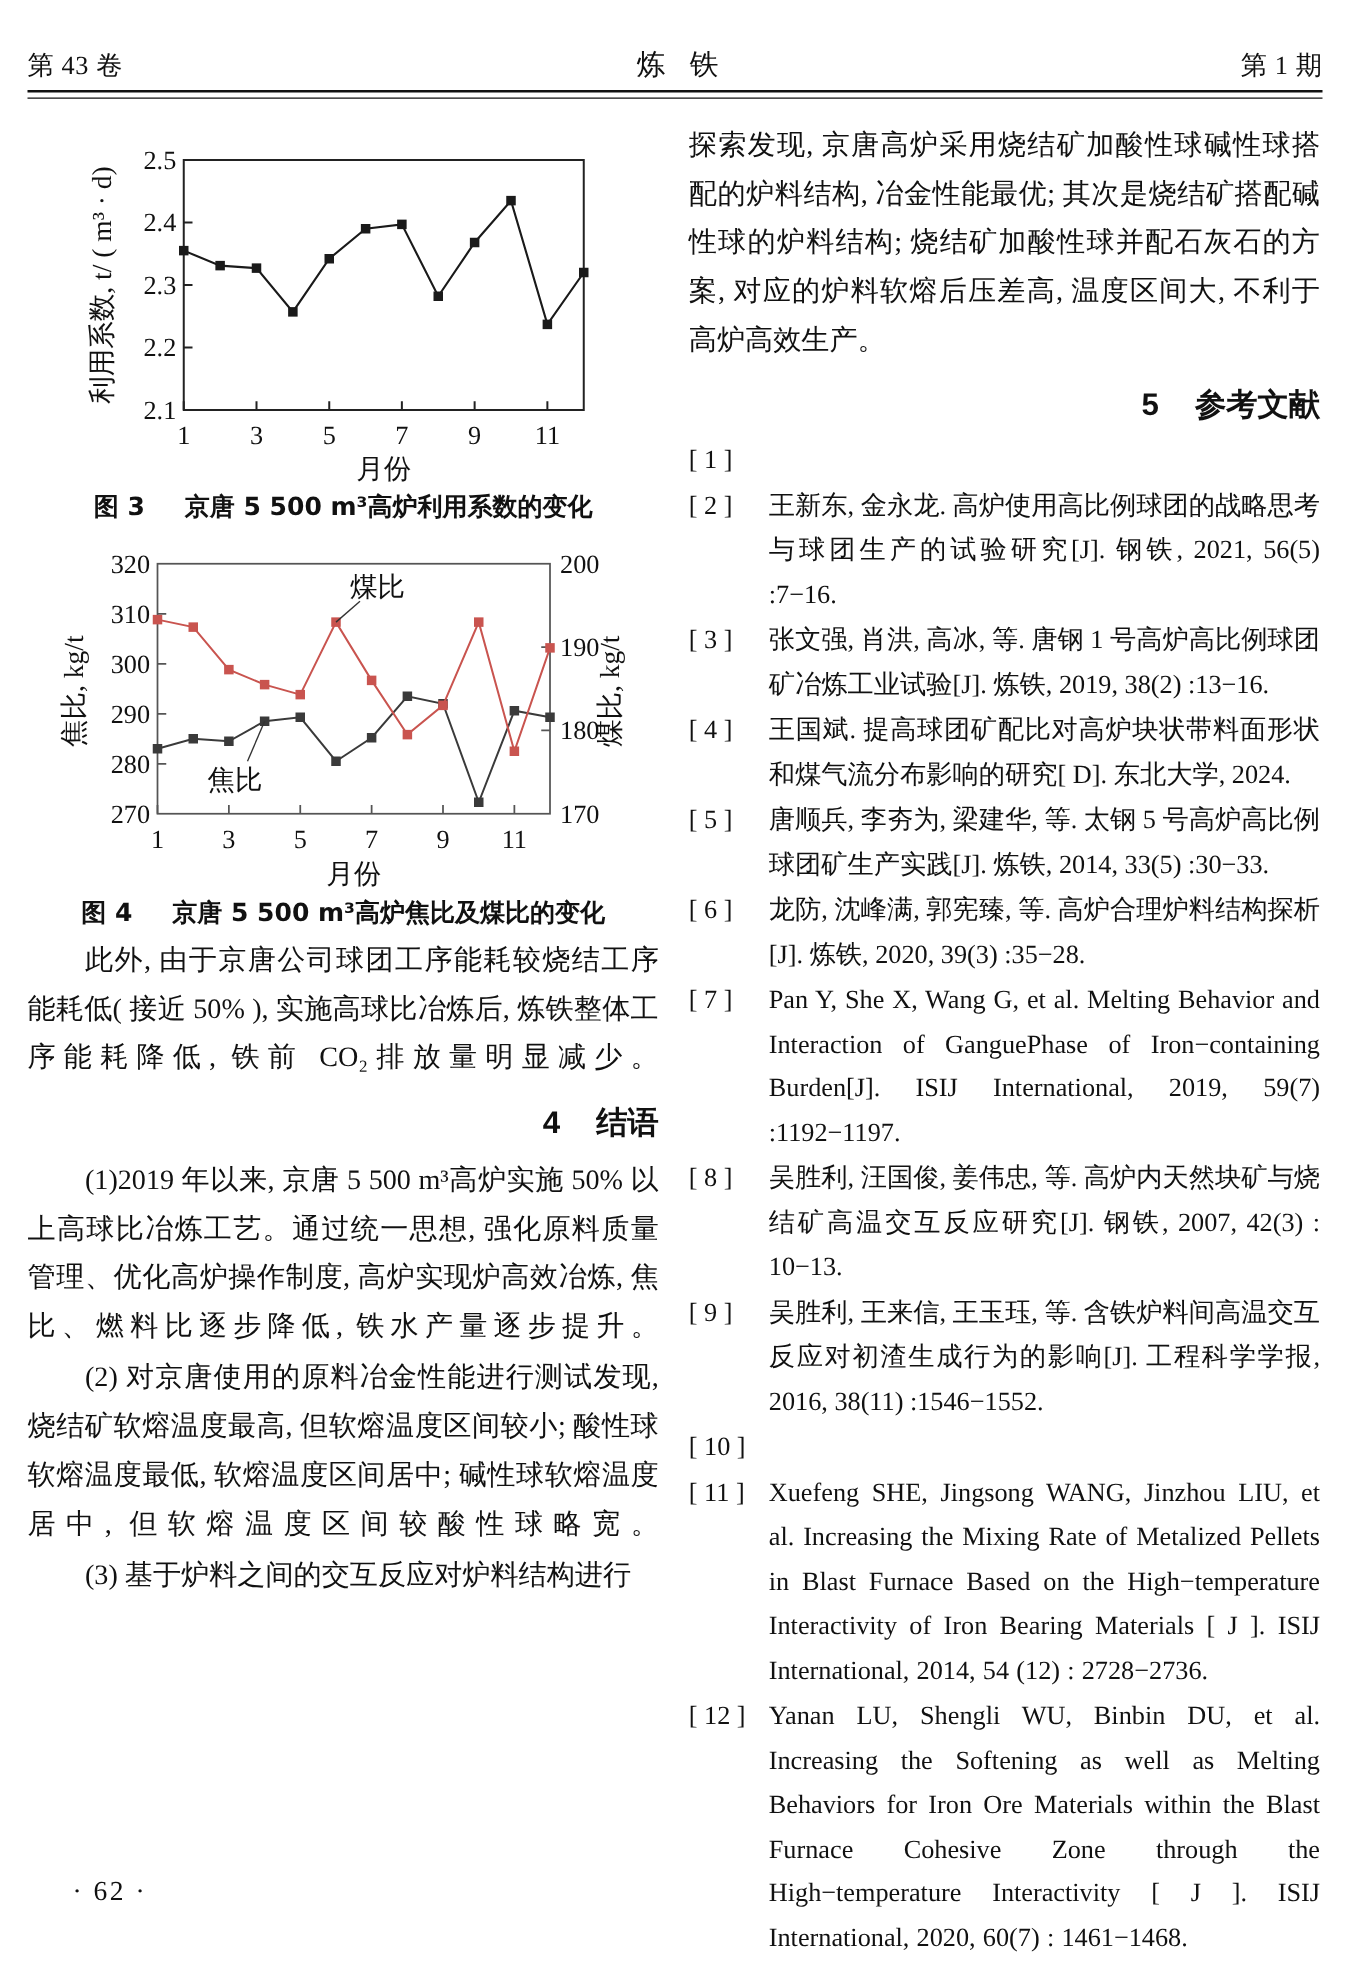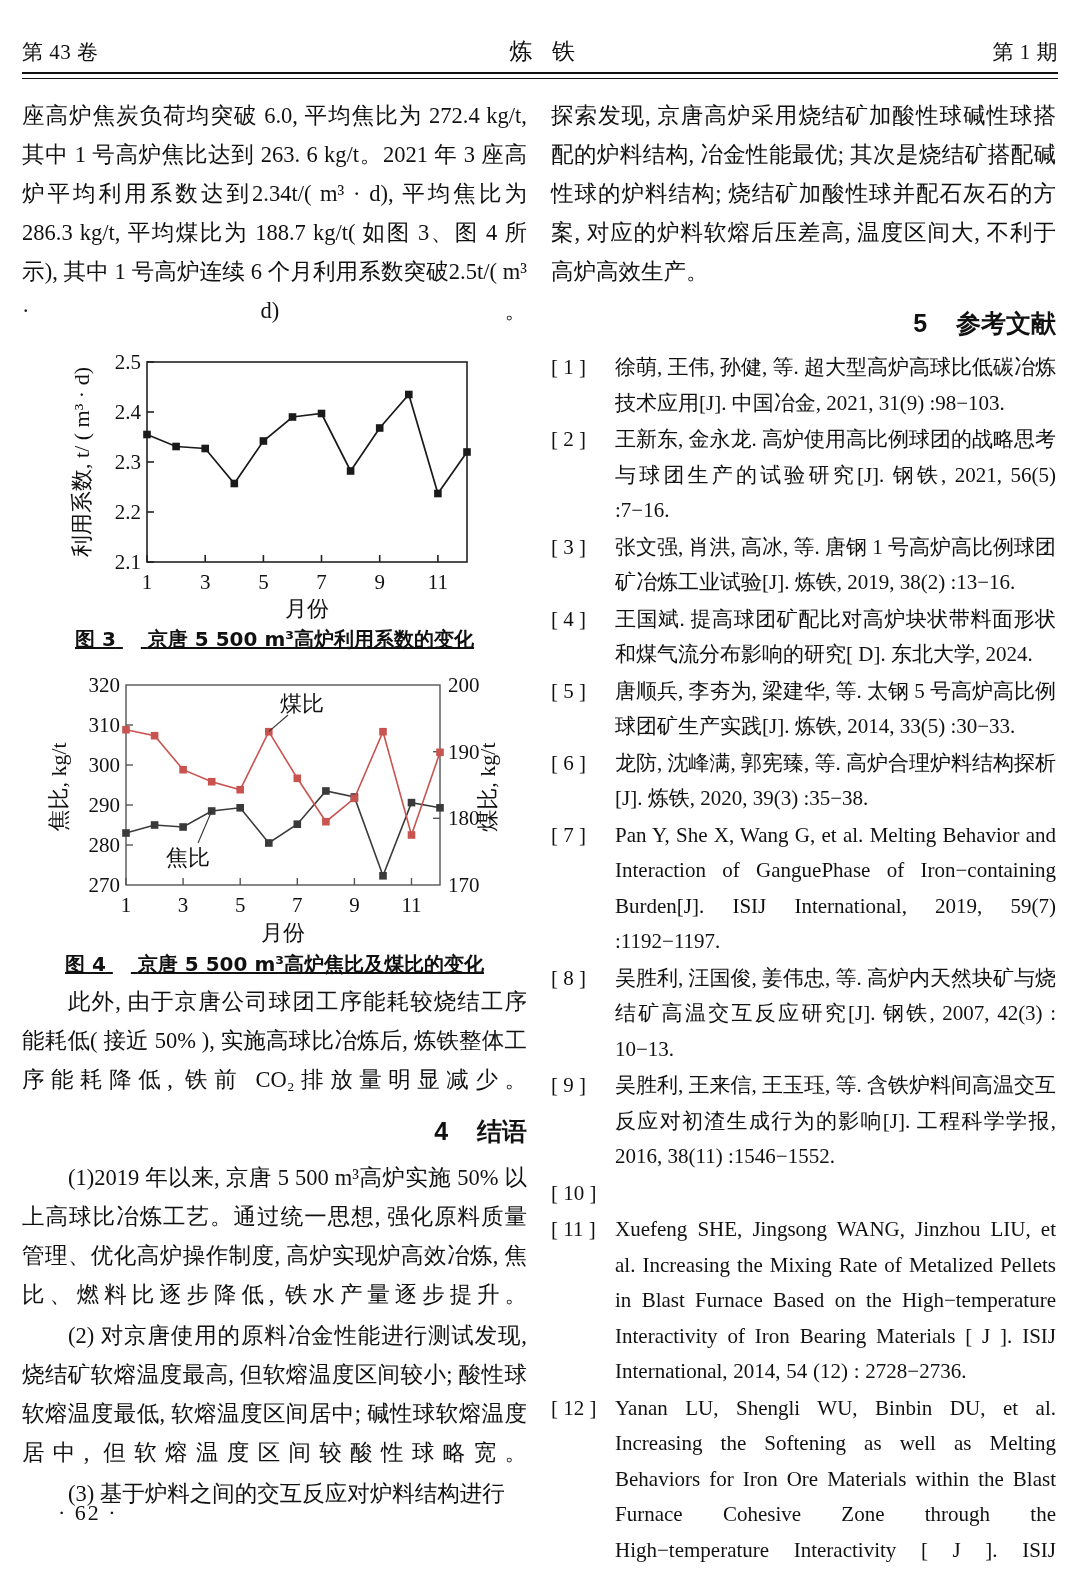--- a/index.html
+++ b/index.html
@@ -32,21 +32,21 @@
   p.body.last{text-align-last:left;}
   p.indent{text-indent:46px;}
 
   h2.sec{font-family:Liberation Sans, sans-serif;
          font-weight:bold;font-size:25px;margin:16px 0 10px 0;text-align:right;}
   h2.sec .num{margin-right:22px;}
 
   
   .figure{margin:14px 0 4px 0;}
   .figcap{font-family:"DejaVu Sans","Liberation Sans",sans-serif;
-          font-weight:bold;font-size:20px;text-align:center;margin-top:6px;text-decoration:underline;}
+          font-weight:bold;font-size:20px;text-align:center;margin-top:6px;}
   .figcap .gap{display:inline-block;width:18px;}
   .chartwrap{display:flex;justify-content:center;}
   svg{display:block;}
   .axfont{font-family:"Liberation Serif","DejaVu Serif",serif;}
 
   
   .reflist{margin-top:2px;}
   .ref{display:flex;font-size:21px;line-height:35.5px;margin-bottom:1px;}
   .ref .tag{flex:0 0 64px;white-space:nowrap;}
   .ref .txt{flex:1;text-align:justify;text-align-last:left;
@@ -64,21 +64,20 @@
   <div class="runhead">
     <span>第 43 卷</span>
     <span class="mid">炼 铁</span>
     <span>第 1 期</span>
   </div>
   <div class="rule r1"></div>
   <div class="rule r2"></div>
 
   <div class="col left">
 
-    <p class="body">座高炉焦炭负荷均突破 6.0, 平均焦比为 272.4 kg/t, 其中 1 号高炉焦比达到 263. 6 kg/t。2021 年 3 座高炉平均利用系数达到2.34t/( m³ · d), 平均焦比为 286.3 kg/t, 平均煤比为 188.7 kg/t( 如图 3、图 4 所示), 其中 1 号高炉连续 6 个月利用系数突破2.5t/( m³ · d)。</p>
 
     <div class="figure">
       <div class="chartwrap">
         <svg width="440" height="276" viewBox="0 0 440 276">
 
           <rect x="92" y="18" width="320" height="200" fill="none" stroke="#222" stroke-width="1.6"></rect>
 
           <g class="axfont" font-size="21" fill="#111" text-anchor="end">
             <text x="86" y="225">2.1</text>
             <text x="86" y="175">2.2</text>
@@ -253,41 +252,40 @@
     <p class="body last">探索发现, 京唐高炉采用烧结矿加酸性球碱性球搭配的炉料结构, 冶金性能最优; 其次是烧结矿搭配碱性球的炉料结构; 烧结矿加酸性球并配石灰石的方案, 对应的炉料软熔后压差高, 温度区间大, 不利于高炉高效生产。</p>
 
     <h2 class="sec">
       <span class="num">5</span>
       <span>参考文献</span>
     </h2>
 
     <div class="reflist">
       <div class="ref">
         <span class="tag">[ 1 ]</span>
-        <span class="txt">徐萌, 王伟, 孙健, 等. 超大型高炉高球比低碳冶炼技术应用[J]. 中国冶金, 2021, 31(9) :98−103.</span>
       </div>
       <div class="ref">
         <span class="tag">[ 2 ]</span>
         <span class="txt">王新东, 金永龙. 高炉使用高比例球团的战略思考与球团生产的试验研究[J]. 钢铁, 2021, 56(5) :7−16.</span>
       </div>
       <div class="ref">
         <span class="tag">[ 3 ]</span>
         <span class="txt">张文强, 肖洪, 高冰, 等. 唐钢 1 号高炉高比例球团矿冶炼工业试验[J]. 炼铁, 2019, 38(2) :13−16.</span>
       </div>
       <div class="ref">
         <span class="tag">[ 4 ]</span>
         <span class="txt">王国斌. 提高球团矿配比对高炉块状带料面形状和煤气流分布影响的研究[ D]. 东北大学, 2024.</span>
       </div>
       <div class="ref">
         <span class="tag">[ 5 ]</span>
         <span class="txt">唐顺兵, 李夯为, 梁建华, 等. 太钢 5 号高炉高比例球团矿生产实践[J]. 炼铁, 2014, 33(5) :30−33.</span>
       </div>
       <div class="ref">
         <span class="tag">[ 6 ]</span>
-        <span class="txt">龙防, 沈峰满, 郭宪臻, 等. 高炉合理炉料结构探析[J]. 炼铁, 2020, 39(3) :35−38.</span>
+        <span class="txt">龙防, 沈峰满, 郭宪臻, 等. 高炉合理炉料结构探析[J]. 炼铁, 2020, 39(3) :35−28.</span>
       </div>
       <div class="ref">
         <span class="tag">[ 7 ]</span>
         <span class="txt en">Pan Y, She X, Wang G, et al. Melting Behavior and Interaction of GanguePhase of Iron−containing Burden[J]. ISIJ International, 2019, 59(7) :1192−1197.</span>
       </div>
       <div class="ref">
         <span class="tag">[ 8 ]</span>
         <span class="txt">吴胜利, 汪国俊, 姜伟忠, 等. 高炉内天然块矿与烧结矿高温交互反应研究[J]. 钢铁, 2007, 42(3) : 10−13.</span>
       </div>
       <div class="ref">

